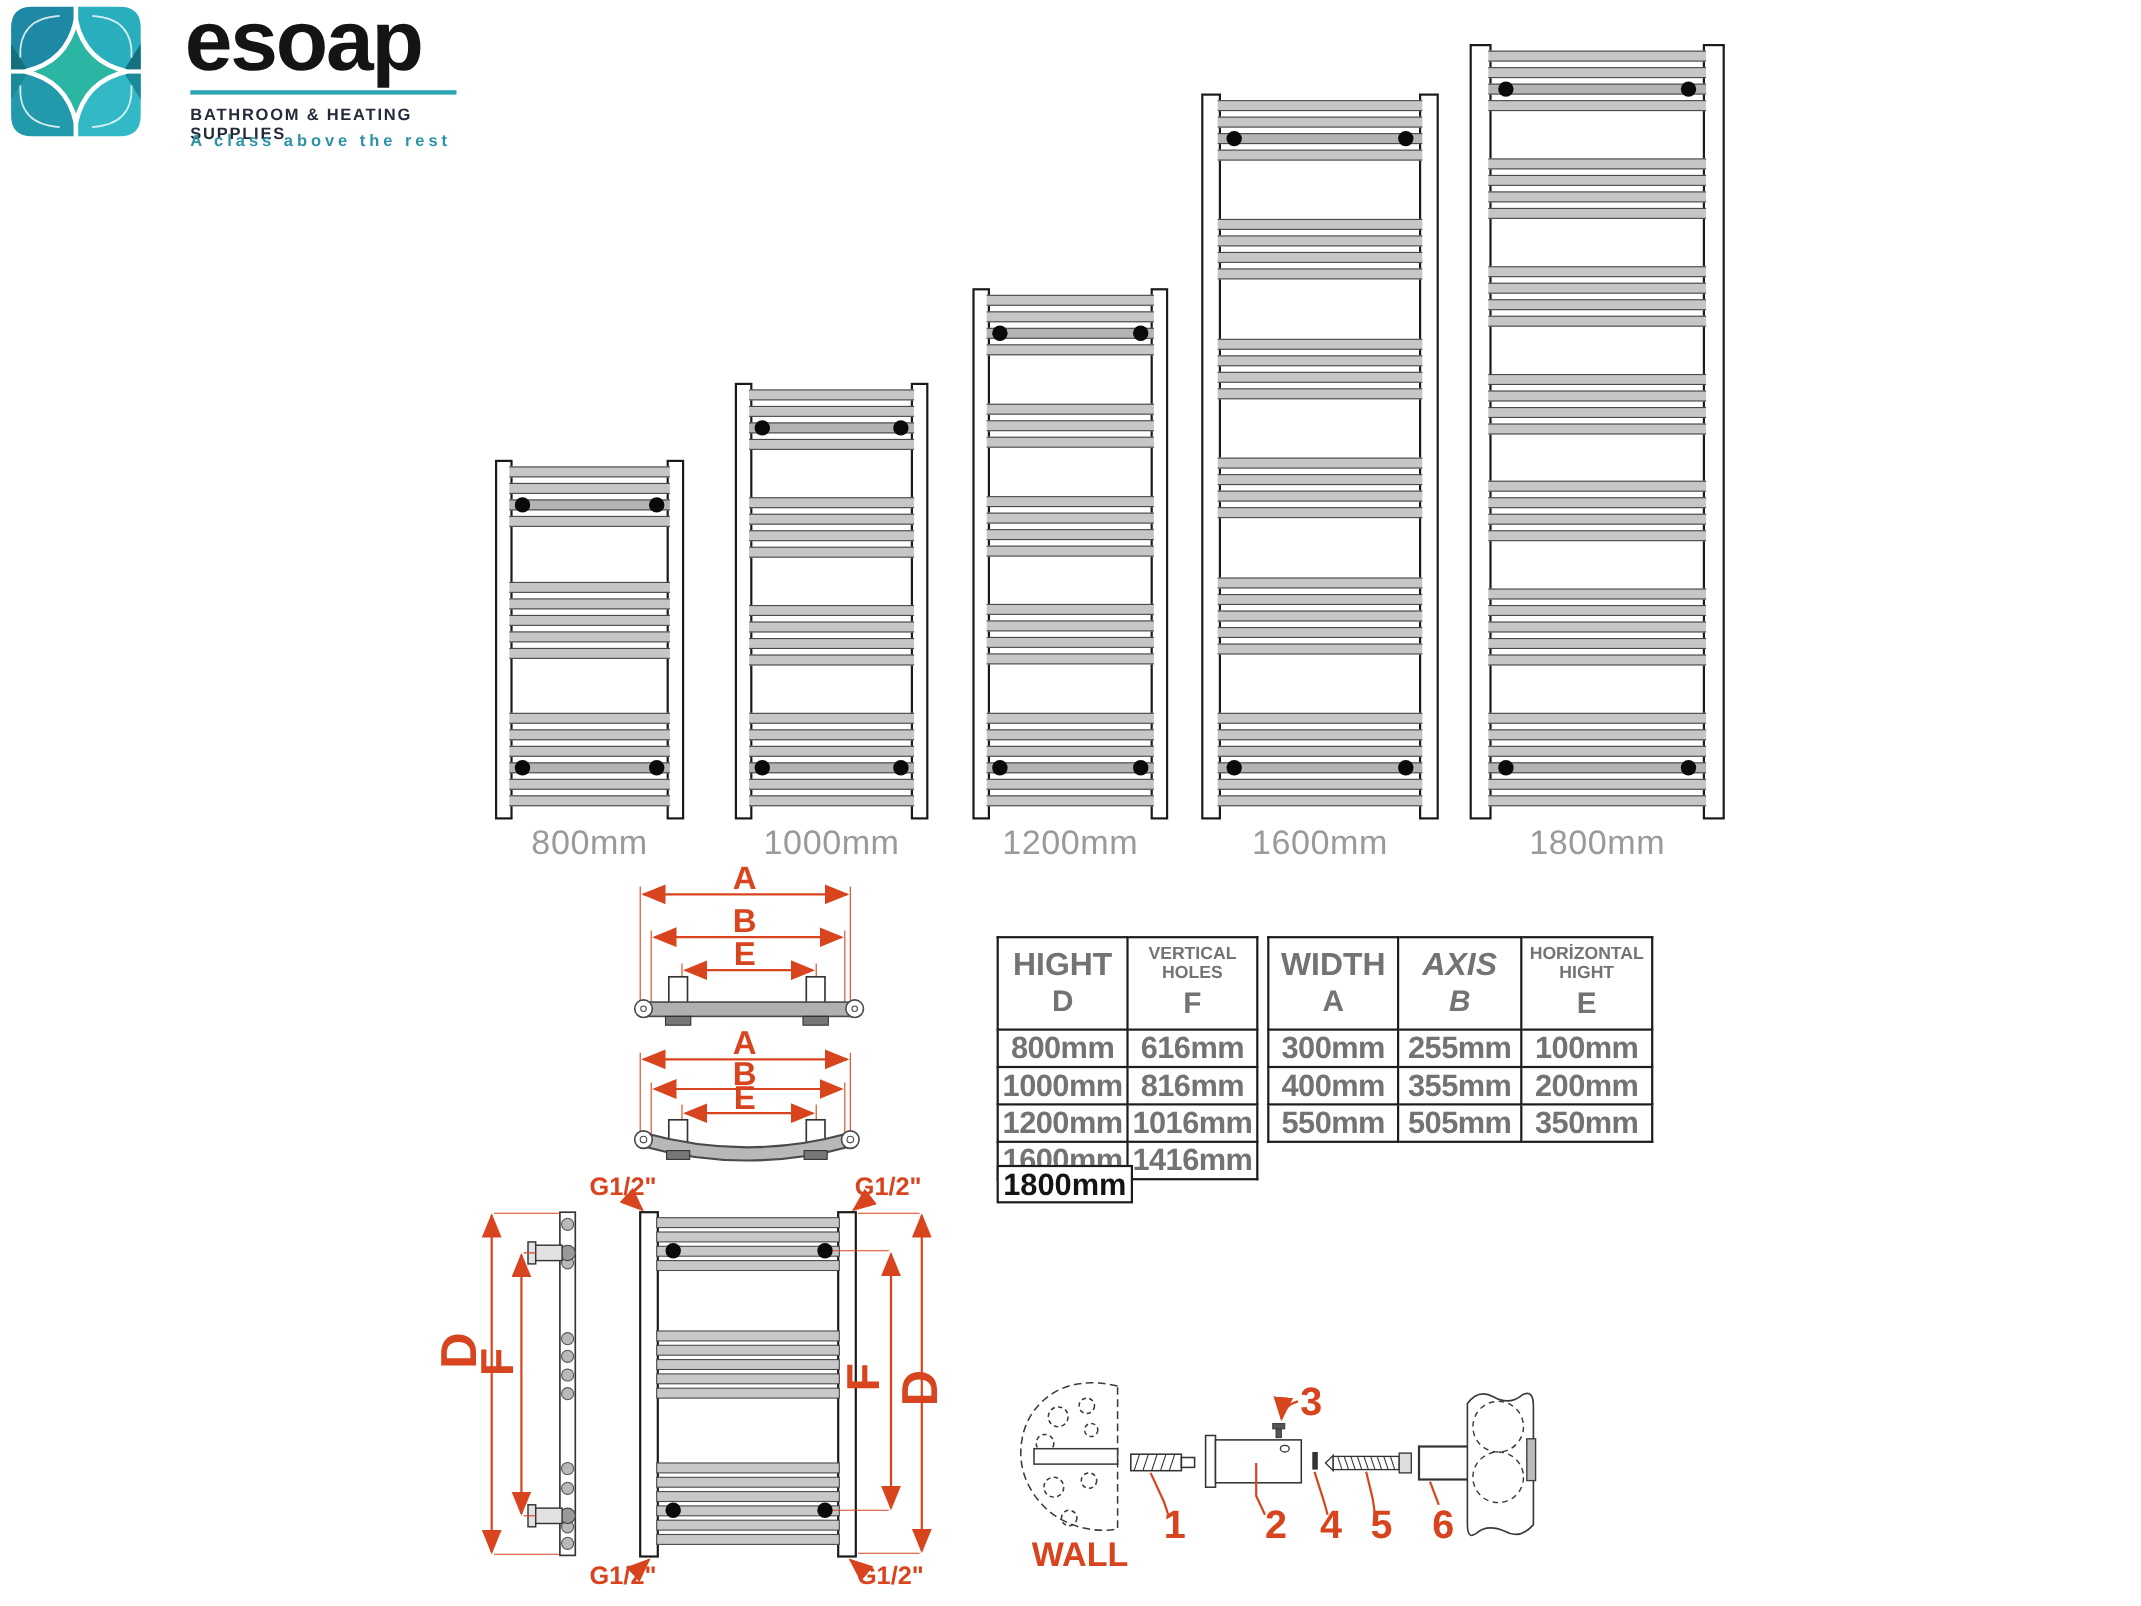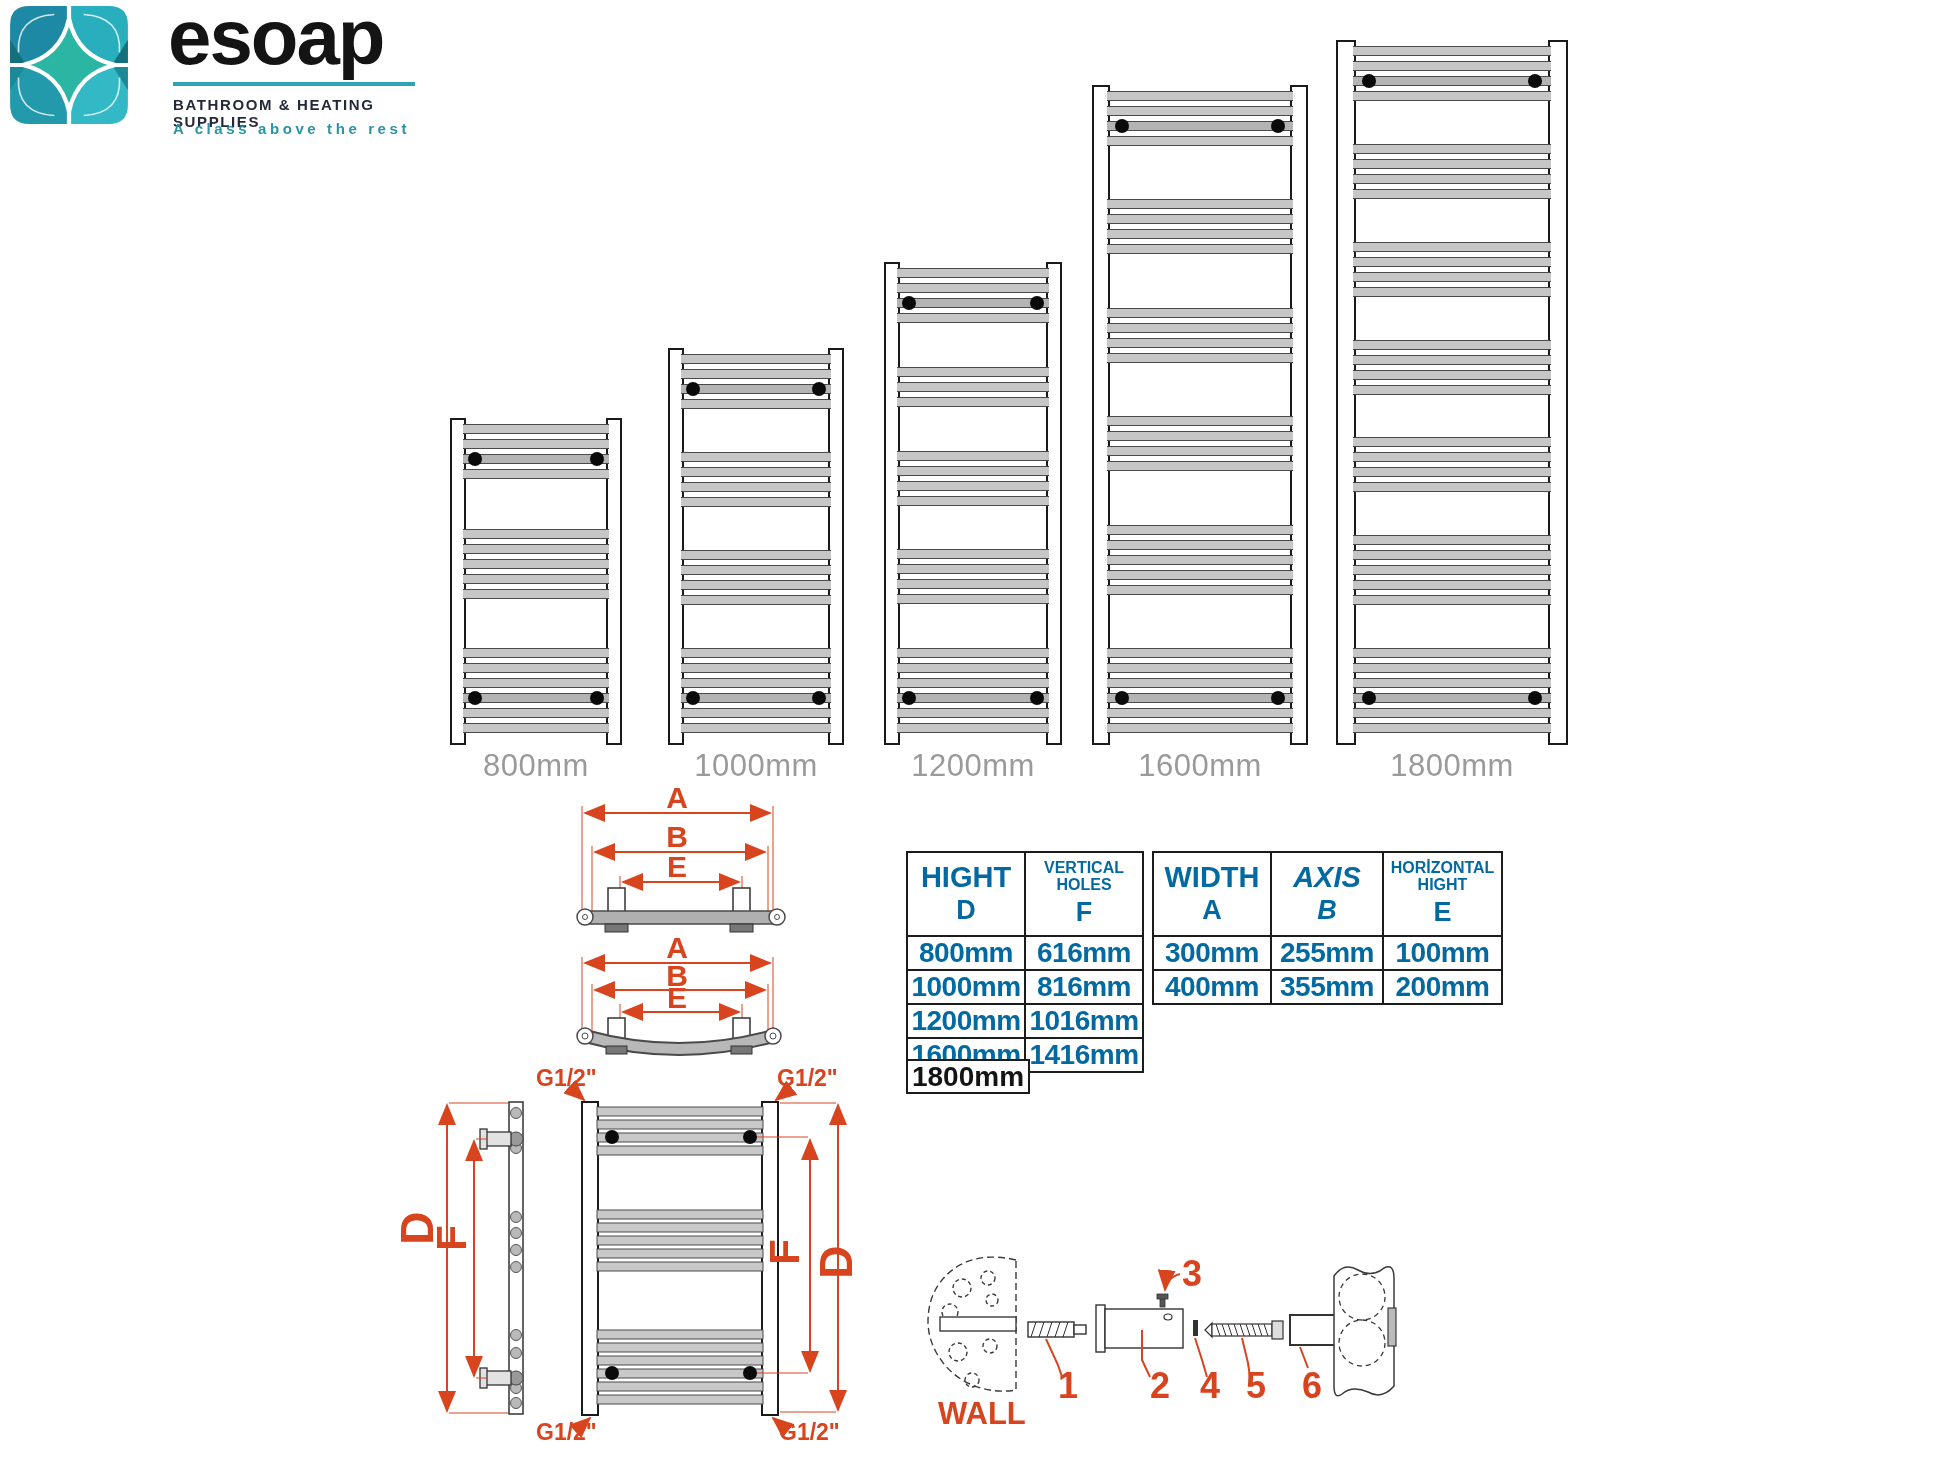--- a/index.html
+++ b/index.html
@@ -19,21 +19,21 @@
   
   .radiator{position:absolute;}
   .rail{position:absolute;top:0;height:100%;background:#fff;border:2px solid #1a1a1a;box-sizing:border-box;}
   .rbar{position:absolute;background:#c6c6c6;border-top:1px solid #4a4a4a;border-bottom:1px solid #4a4a4a;box-sizing:border-box;}
   .rbar.dark{background:#b4b4b4;}
   .rdot{position:absolute;width:14px;height:14px;border-radius:50%;background:#0a0a0a;}
   .rad-label{position:absolute;top:748px;text-align:center;font-size:31px;color:#9a9a9a;letter-spacing:0.5px;}
 
   
   table.spec{position:absolute;border-collapse:collapse;background:#fff;table-layout:fixed;}
-  table.spec td{border:2px solid #1c1c1c;text-align:center;vertical-align:middle;color:#0369a1;padding:0 2px;box-sizing:border-box;}
+  table.spec td{border:2px solid #1c1c1c;text-align:center;vertical-align:middle;color:#737373;padding:0 2px;box-sizing:border-box;}
   .tt{font-size:29px;font-weight:700;line-height:1.05;}
   .tt-small{font-size:16px;font-weight:700;line-height:1.05;}
   .ts{font-size:27px;font-weight:700;margin-top:3px;}
   td.dcell{font-size:28px;font-weight:600;letter-spacing:-0.5px;}
   .extra-cell{position:absolute;border:2px solid #1c1c1c;background:#fff;box-sizing:border-box;
               font-size:28px;font-weight:600;text-align:center;color:#141414;}
 
   
   .dimtext{fill:#d8441e;font-weight:700;font-family:"Liberation Sans",sans-serif;}
   .dimline{stroke:#d8441e;stroke-width:2;fill:none;}
@@ -421,20 +421,25 @@
     <tr>
           <td class="dcell" style="height:33px;">300mm</td>
         <td class="dcell">255mm</td>
         <td class="dcell">100mm</td>
         </tr>
     <tr>
           <td class="dcell" style="height:33px;">400mm</td>
         <td class="dcell">355mm</td>
         <td class="dcell">200mm</td>
         </tr>
+    <tr>
+          <td class="dcell" style="height:33px;">550mm</td>
+        <td class="dcell">505mm</td>
+        <td class="dcell">350mm</td>
+        </tr>
   </tbody>
     </table>
 
   <svg class="abs" style="left:920px;top:1230px;" width="500" height="230" viewBox="920 1230 500 230">
     <defs>
       <marker id="ar3" markerWidth="11" markerHeight="9" refX="10" refY="4.5" orient="auto-start-reverse">
         <path d="M0,0 L11,4.5 L0,9 z" fill="#d8441e"></path>
       </marker>
     </defs>
 

